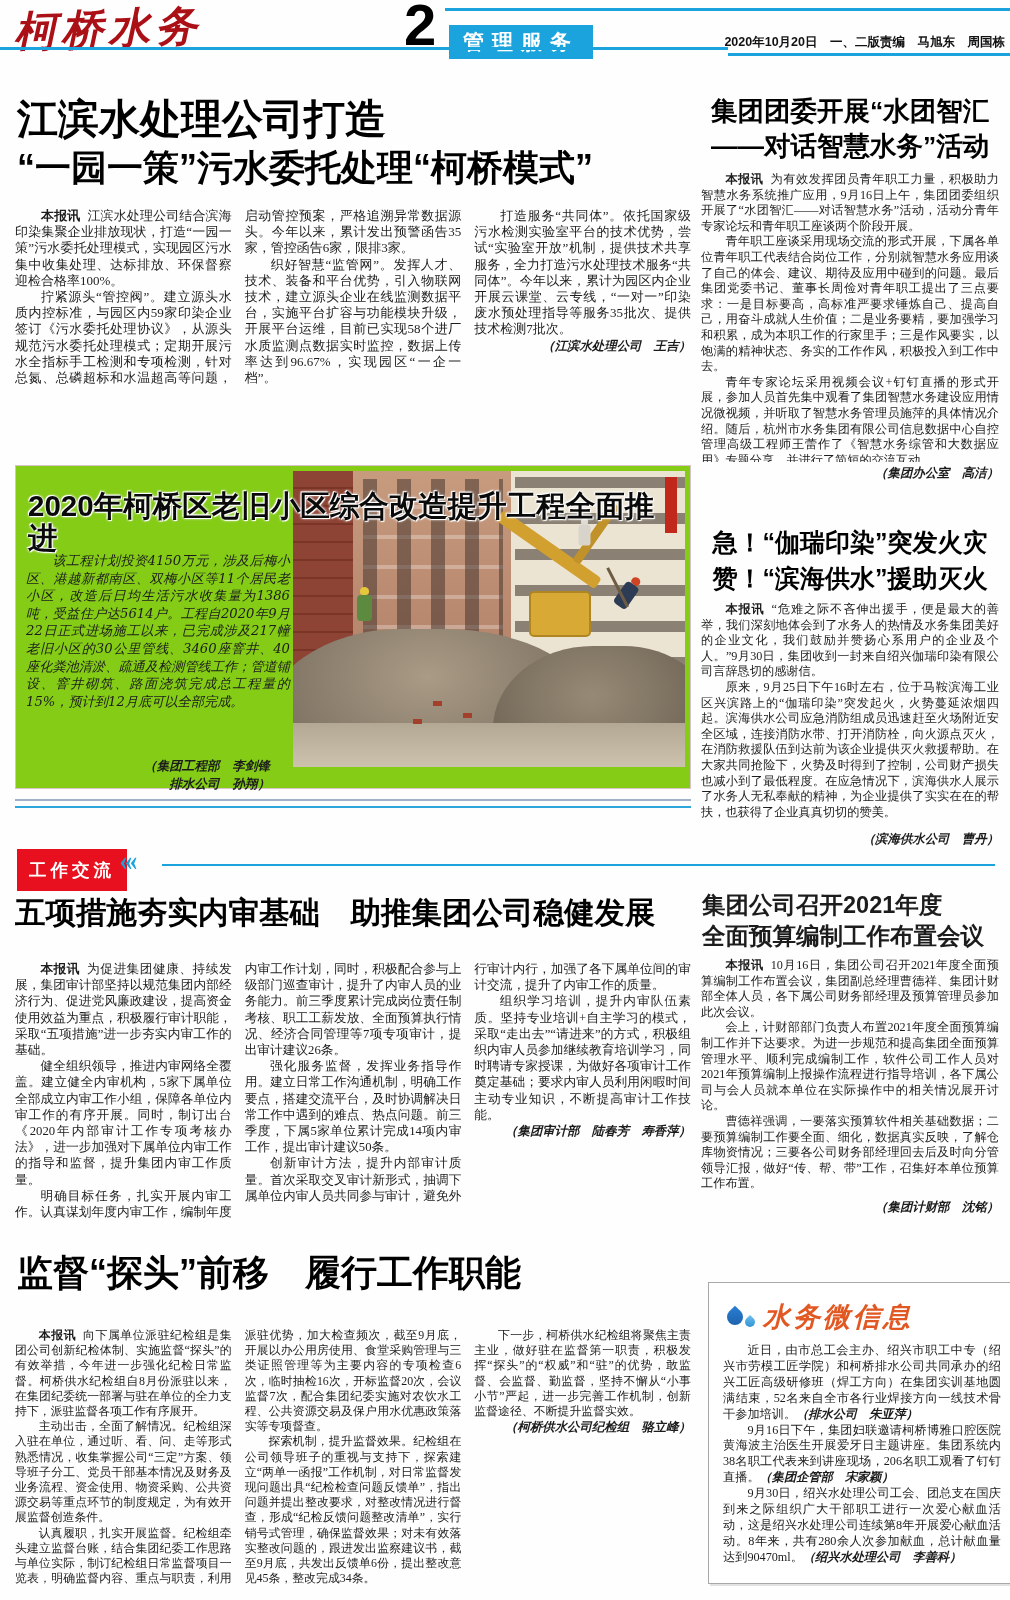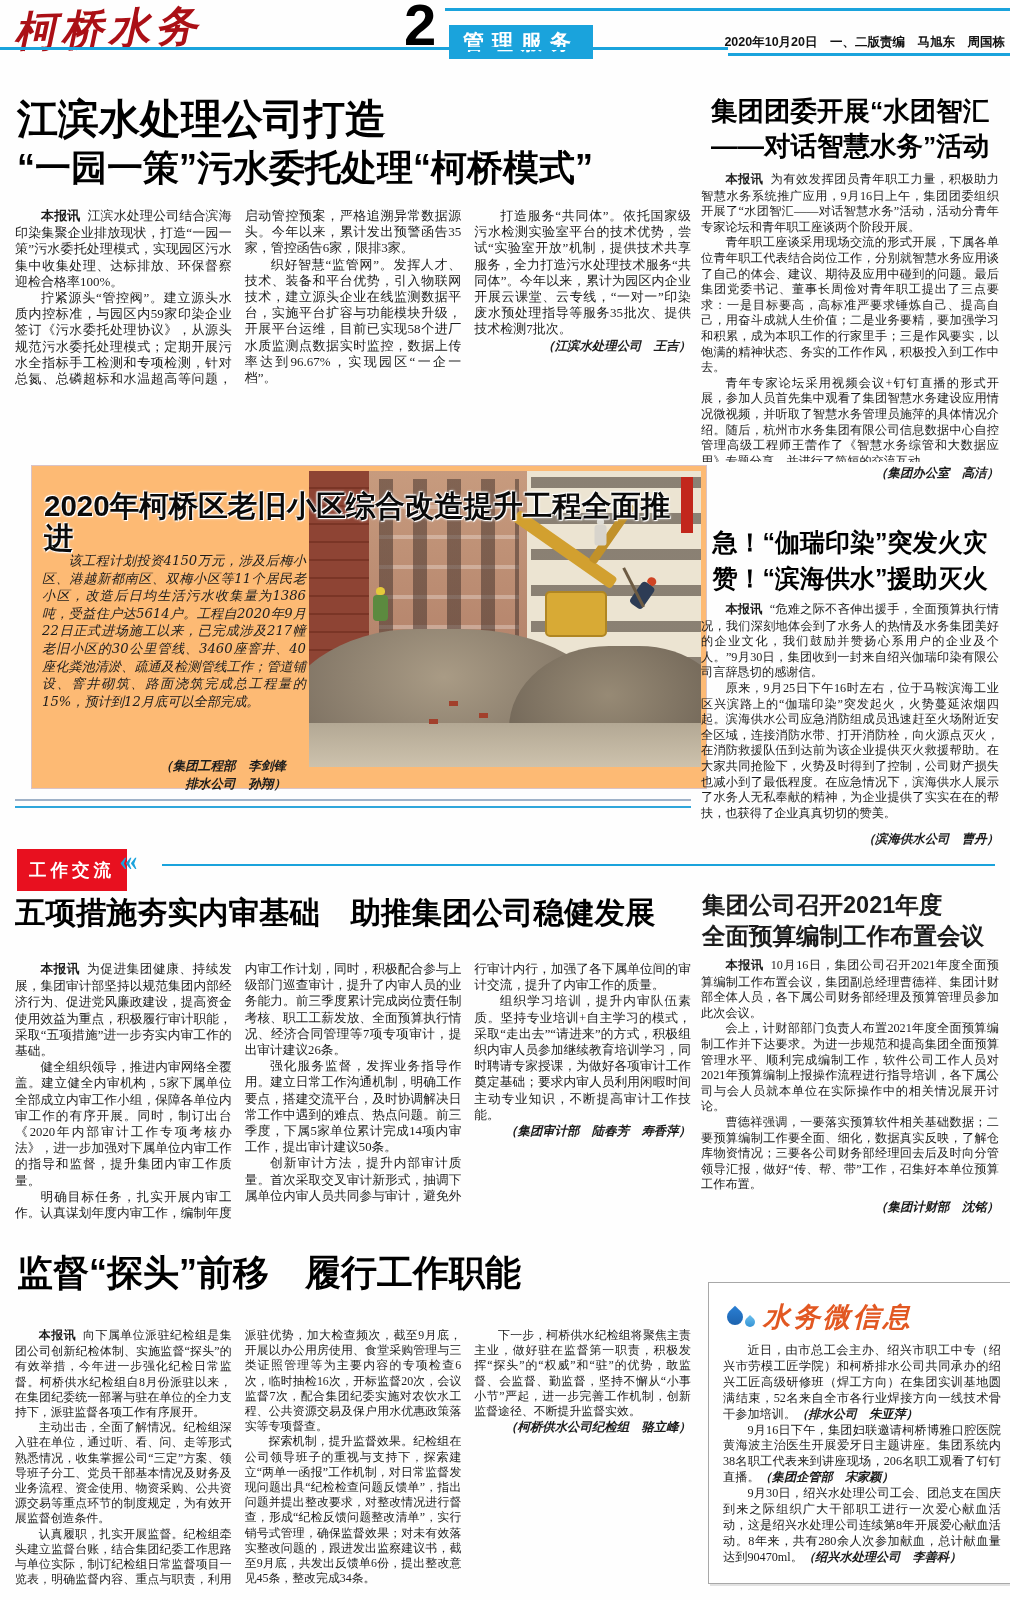--- a/index.html
+++ b/index.html
@@ -14,29 +14,29 @@
   #page-num{left:404px;top:-4px;font-size:58px;line-height:1;color:#000;}
   #section-badge{left:449px;top:14px;height:34px;line-height:34px;padding:0 14px;background:#1aa3dc;
                  color:#fff;font-size:21px;letter-spacing:8px;margin-top:11px;}
   #rule-top-right{left:445px;top:8px;width:565px;height:3px;background:#1aa3dc;}
   #rule-left{left:0;top:47px;width:728px;height:3px;background:#1aa3dc;}
   #dateline{left:700px;top:34px;width:305px;text-align:right;font-size:12.5px;color:#111;padding-right:4px;}
   #rule-right{left:728px;top:53px;width:282px;height:3px;background:#1aa3dc;}
   
   .cols{column-count:3;column-gap:13px;column-fill:auto;text-align:justify;}
   .cols p,.rbody p{margin:0;text-indent:2em;}
-  .lede{font-family:Liberation Mono, monospace;font-weight:bold;font-style:normal;margin-right:7px;}
+  .lede{font-family:Liberation Serif, serif;font-weight:bold;font-style:normal;margin-right:7px;}
   .attr{text-align:right;font-family:"DejaVu Serif",serif;font-style:italic;font-weight:bold;
         font-size:12.4px;margin-top:3px;text-indent:0;}
   
   #a1-title1{left:17px;top:99px;font-size:41px;line-height:1;color:#000;}
   #a1-title2{left:17px;top:150px;font-size:36px;line-height:1;color:#000;}
   #a1-body{left:15px;top:208px;width:676px;height:182px;font-size:13px;line-height:16.2px;}
   
-  #figure-box{left:31px;top:465px;width:674px;height:322px;border:1px solid #d9c3c7;background:#fdba74;}
+  #figure-box{left:15px;top:465px;width:674px;height:322px;border:1px solid #d9c3c7;background:#84cc16;}
   #fig-title{position:absolute;left:12px;top:24px;width:650px;font-size:29.5px;line-height:1.1;color:#0a0a0a;
              text-shadow:0 0 3px #fff,0 0 3px #fff,1px 1px 0 #fff,-1px -1px 0 #fff;z-index:3;}
   #fig-caption{position:absolute;left:10px;top:86px;width:264px;font-size:13.2px;line-height:17.6px;
                text-align:justify;text-indent:2em;z-index:2;}
   #fig-attr1,#fig-attr2{position:absolute;width:244px;text-align:right;font-size:12.6px;font-weight:bold;z-index:2;}
   #fig-attr1{left:10px;top:292px;}
   #fig-attr2{left:10px;top:310px;padding-right:6px;}
   
   #photo{position:absolute;right:5px;top:5px;width:392px;height:296px;background:#d6c9b2;overflow:hidden;z-index:1;}
   .ph{position:absolute;}
@@ -198,21 +198,21 @@
     </div>
     <p class="attr">（集团办公室　高洁）</p>
   </div>
 
   <div class="abs hei rtitle" id="r2-title">
     <div>急！“伽瑞印染”突发火灾</div>
     <div>赞！“滨海供水”援助灭火</div>
   </div>
   <div class="abs rwrap" id="r2-wrap">
     <div class="rbody">
-      <p><b class="lede">本报讯</b><span>“危难之际不吝伸出援手，全面预算执行情况，我们深刻地体会到了水务人的热情及水务集团美好的企业文化，我们鼓励并赞扬心系用户的企业及个人。”9月30日，集团收到一封来自绍兴伽瑞印染有限公司言辞恳切的感谢信。</span></p>
+      <p><b class="lede">本报讯</b><span>“危难之际不吝伸出援手，便是最大的善举，我们深刻地体会到了水务人的热情及水务集团美好的企业文化，我们鼓励并赞扬心系用户的企业及个人。”9月30日，集团收到一封来自绍兴伽瑞印染有限公司言辞恳切的感谢信。</span></p>
       <p>原来，9月25日下午16时左右，位于马鞍滨海工业区兴滨路上的“伽瑞印染”突发起火，火势蔓延浓烟四起。滨海供水公司应急消防组成员迅速赶至火场附近安全区域，连接消防水带、打开消防栓，向火源点灭火，在消防救援队伍到达前为该企业提供灭火救援帮助。在大家共同抢险下，火势及时得到了控制，公司财产损失也减小到了最低程度。在应急情况下，滨海供水人展示了水务人无私奉献的精神，为企业提供了实实在在的帮扶，也获得了企业真真切切的赞美。</p>
     </div>
     <p class="attr">（滨海供水公司　曹丹）</p>
   </div>
 
   <div class="abs hei" id="r3-title">
     <div>集团公司召开2021年度</div>
     <div>全面预算编制工作布置会议</div>
   </div>
   <div class="abs rwrap" id="r3-wrap">

